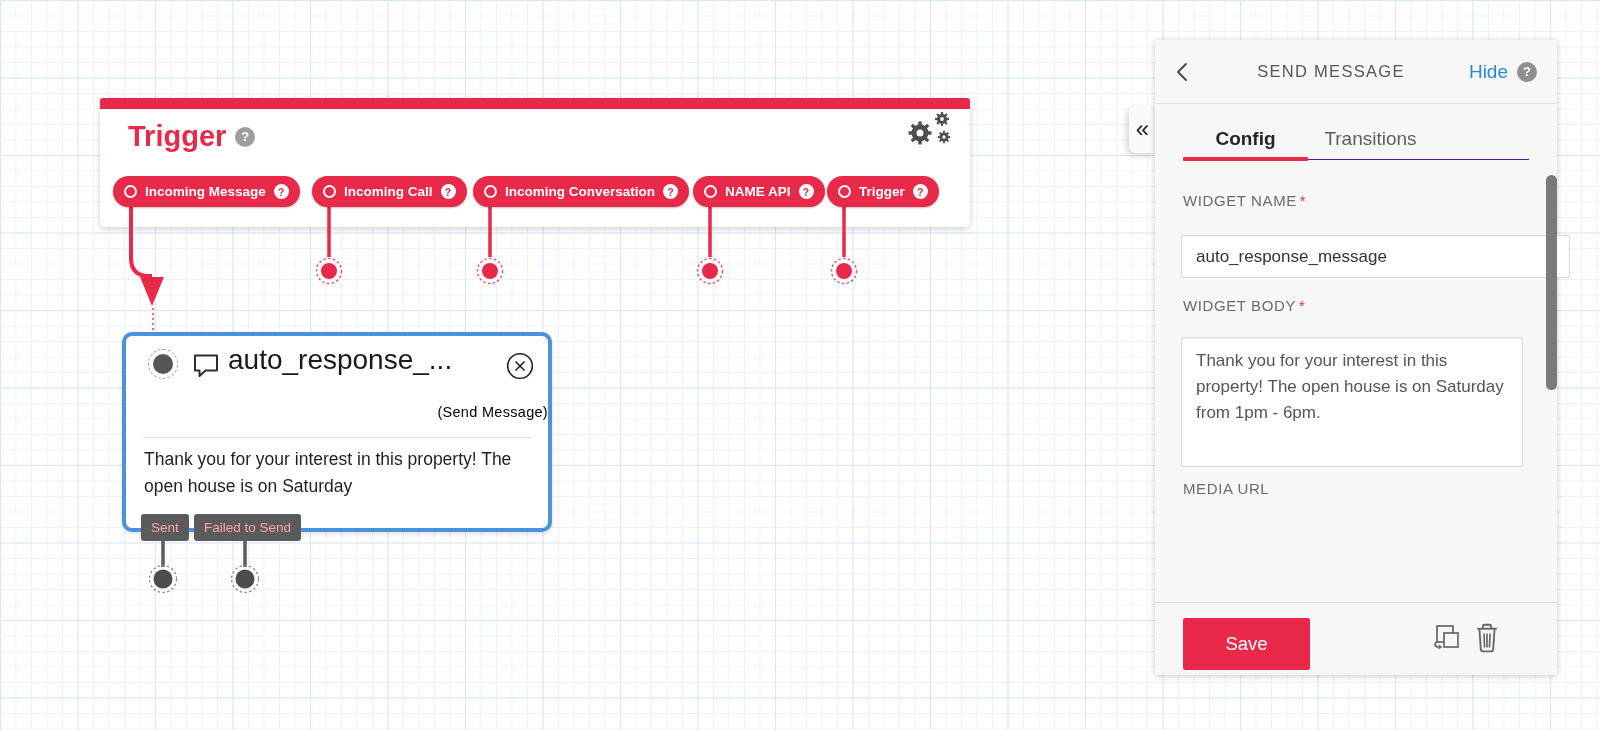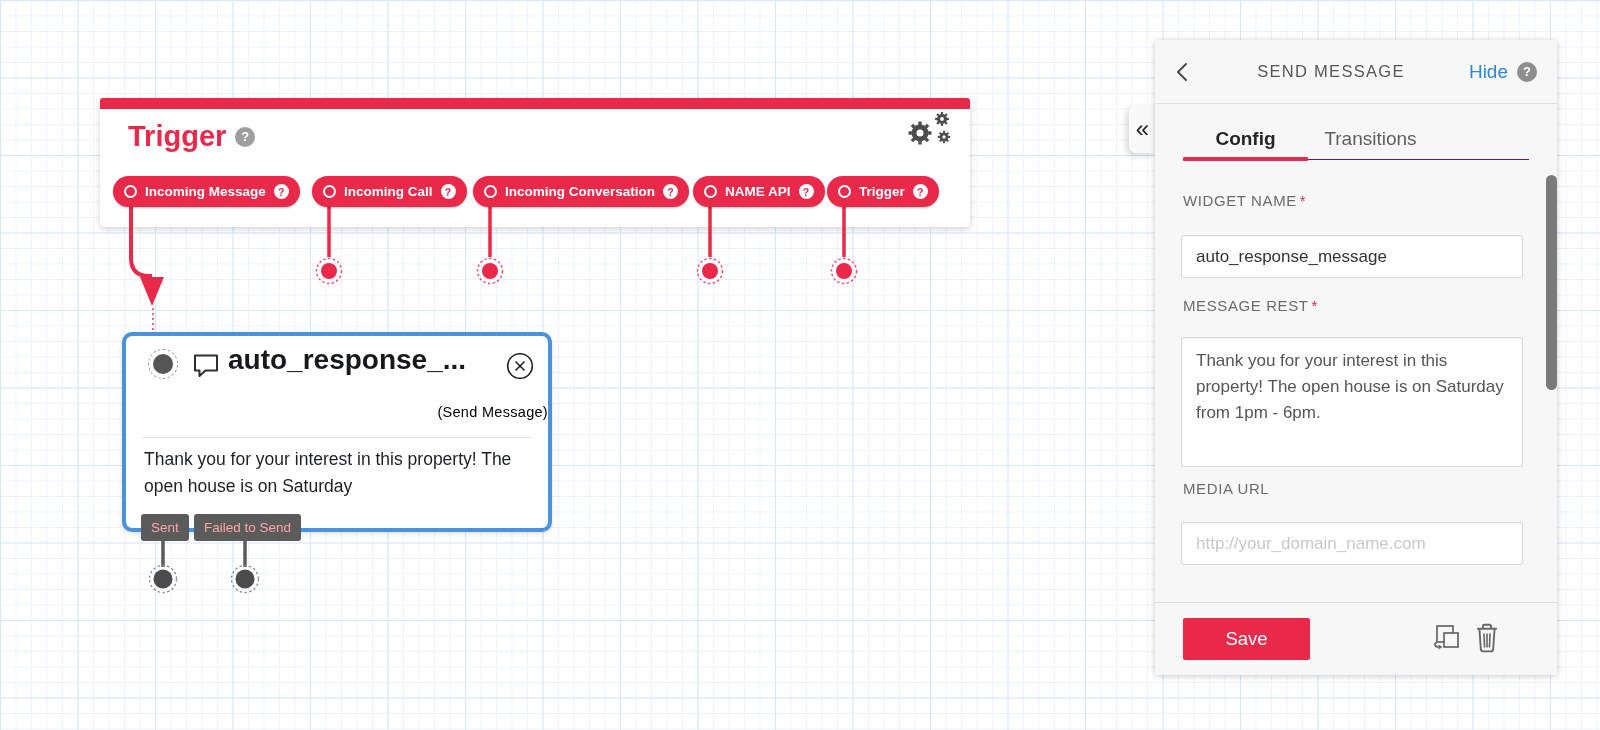--- a/index.html
+++ b/index.html
@@ -52,21 +52,21 @@
   .widget-card {
     position:absolute; left:122px; top:332px; width:430px; height:200px;
     background:#fff; border:4px solid #4a92dd; border-radius:10px; z-index:3;
     box-shadow:0 2px 5px rgba(0,0,0,.12); cursor:pointer;
   }
   .in-ring { position:absolute; left:22px; top:13px; width:30px; height:30px;
     border:1.5px dashed #9a9a9a; border-radius:50%; }
   .in-dot { position:absolute; left:27px; top:18px; width:20px; height:20px;
     background:#555; border-radius:50%; }
   .widget-title { position:absolute; left:102px; top:8px; width:280px;
-    font-size:28px; font-weight:bold; color:#17191c; white-space:nowrap; overflow:hidden; }
+    font-size:28px; font-weight:normal; color:#17191c; white-space:nowrap; overflow:hidden; }
   .bubble { position:absolute; left:64px; top:16px; }
   .close-btn { position:absolute; right:14px; top:16px; cursor:pointer; }
   .widget-sub { position:absolute; left:0; top:68px; width:100%; text-align:right;
     color:#000000; font-size:14.5px; letter-spacing:.3px; }
   .widget-div { position:absolute; left:16px; right:16px; top:101px; border-top:1px solid #e3e3e3; }
   .widget-body { position:absolute; left:18px; top:110px; width:392px;
     font-size:17.5px; line-height:27px; color:#1d2025; }
 
   .trans-tag { position:absolute; top:514px; z-index:4; background:#5b5b5b; color:#fca5a5;
     font-size:13.5px; padding:6px 10px; border-radius:3px; cursor:pointer; white-space:nowrap; }
@@ -89,36 +89,36 @@
   .tab { width:125px; text-align:center; font-size:19px; color:#5e5e5e;
     padding-top:6px; cursor:pointer; position:relative; }
   .tab.active { color:#252525; font-weight:bold; }
   .tab.active::after { content:""; position:absolute; left:0; right:0; bottom:-2px;
     height:4px; background:#e8294a; border-radius:1px; }
 
   .f-label { position:absolute; left:28px; color:#6b6b6b; font-size:15px;
     letter-spacing:.6px; }
   .f-label .req { color:#e8294a; margin-left:3px; }
   .t-input {
-    position:absolute; left:26px; width:342px; height:43px;
+    position:absolute; left:26px; width:389px; height:43px;
     border:1px solid #d9d9d9; border-radius:2px; background:#fff;
     font-family:"Liberation Sans", sans-serif; font-size:17px; color:#333;
     padding:0 14px; box-shadow:inset 0 1px 2px rgba(0,0,0,.05); outline:none;
   }
   .t-area {
     position:absolute; left:26px; top:297px; width:342px; height:130px;
     border:1px solid #d9d9d9; border-radius:2px; background:#fff;
     font-family:"Liberation Sans", sans-serif; font-size:17px; color:#555;
     line-height:26px; padding:10px 14px; resize:none;
     box-shadow:inset 0 1px 2px rgba(0,0,0,.05); outline:none;
   }
   .t-input::placeholder, .t-area::placeholder { color:#c9c9c9; }
 
   .panel-div { position:absolute; left:0; right:0; top:562px; border-top:1px solid #ddd; }
-  .save-btn { position:absolute; left:28px; top:578px; width:127px; height:42px;
+  .save-btn { position:absolute; left:28px; top:578px; width:127px; height:52px;
     background:#e8294a; color:#fff; font-size:18.5px; border:none; border-radius:2px;
     font-family:"Liberation Sans", sans-serif; cursor:pointer; }
   .icon-btn { position:absolute; top:581px; cursor:pointer; background:none; border:none; }
   .copy-btn { left:274px; }
   .trash-btn { left:318px; }
 
   .scroll-thumb { position:absolute; right:0; top:135px; width:11px; height:215px;
     background:#7a7a7a; border-radius:6px; cursor:pointer; }
 
   .collapse-tab { position:absolute; left:1129px; top:105px; width:27px; height:48px;
@@ -284,28 +284,27 @@
       <div class="tab active">Config</div>
       <div class="tab">Transitions</div>
     </div>
 
     <div class="f-label" style="top:152px">
       <span>WIDGET NAME</span><span class="req">*</span>
     </div>
     <input class="t-input" style="top: 195px;" type="text" value="auto_response_message">
 
     <div class="f-label" style="top:257px">
-      <span>MESSAGE REST</span><span class="req">*</span>
+      <span>WIDGET BODY</span><span class="req">*</span>
     </div>
     <textarea class="t-area" style="">Thank you for your interest in this property! The open house is on Saturday from 1pm - 6pm.</textarea>
 
     <div class="f-label" style="top:440px">
       <span>MEDIA URL</span>
     </div>
-    <input class="t-input" style="top: 482px;" type="text" placeholder="http://your_domain_name.com">
 
     <div class="panel-div"></div>
     <button class="save-btn">Save</button>
 
     <button class="icon-btn copy-btn">
       <svg width="33" height="33" viewBox="0 0 33 33">
         <rect x="8" y="5" width="16" height="16" fill="none" stroke="#666" stroke-width="1.7"></rect>
         <rect x="15" y="12" width="14" height="14" fill="#f7f7f7" stroke="#666" stroke-width="1.7"></rect>
         <path d="M8,21 c-3,1.5 -2.5,5 1.5,5" fill="none" stroke="#666" stroke-width="1.7"></path>
         <polygon points="9.5,23.5 9.5,28.5 13.5,26" fill="#666"></polygon>

